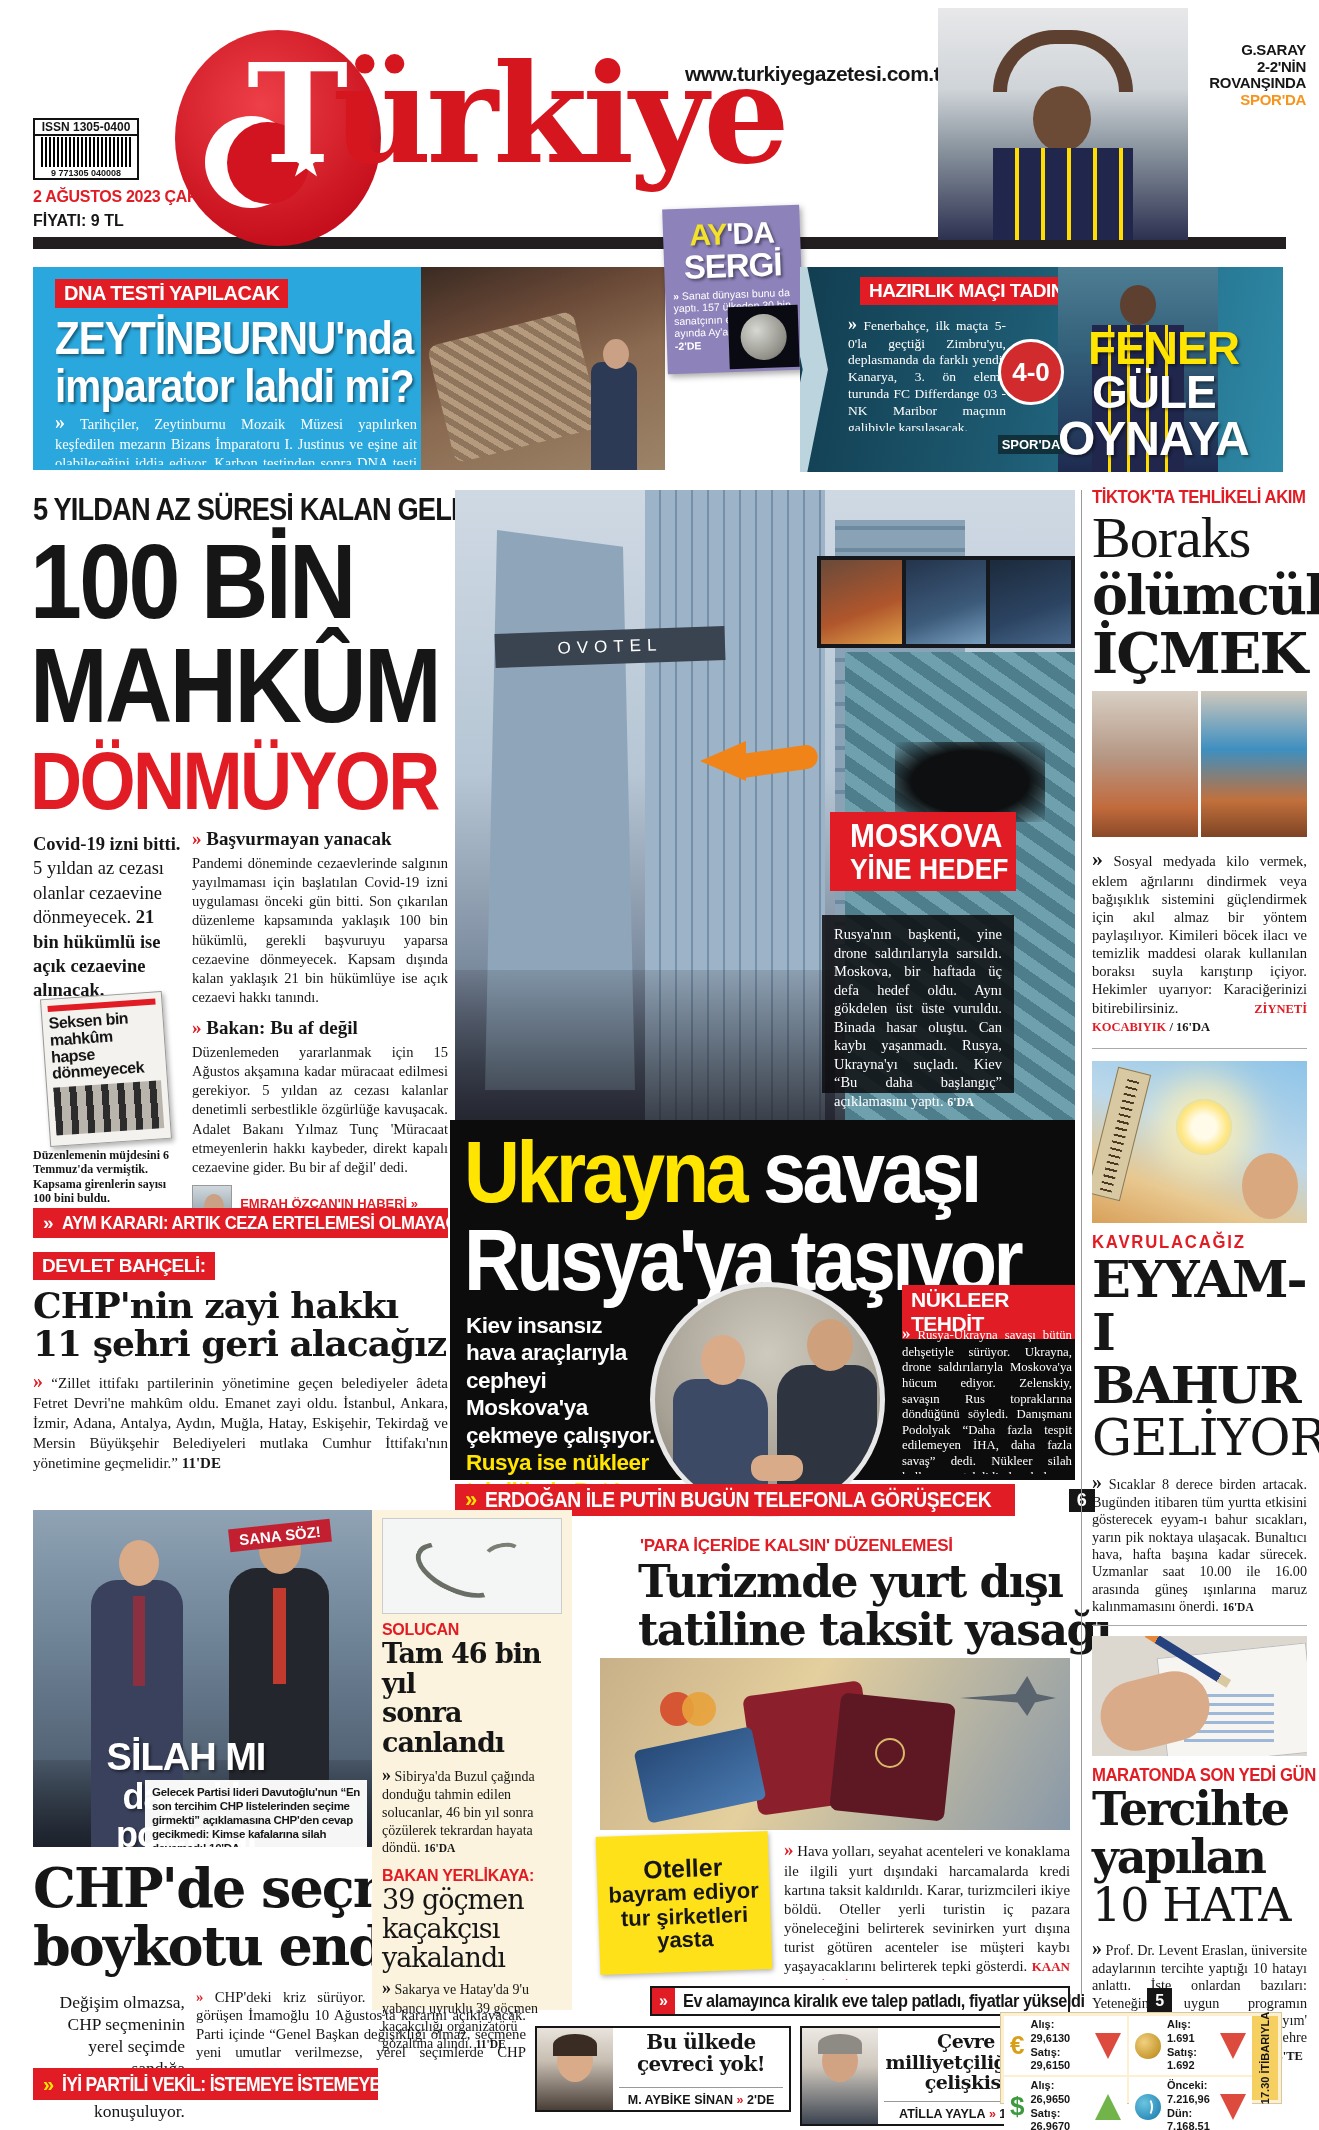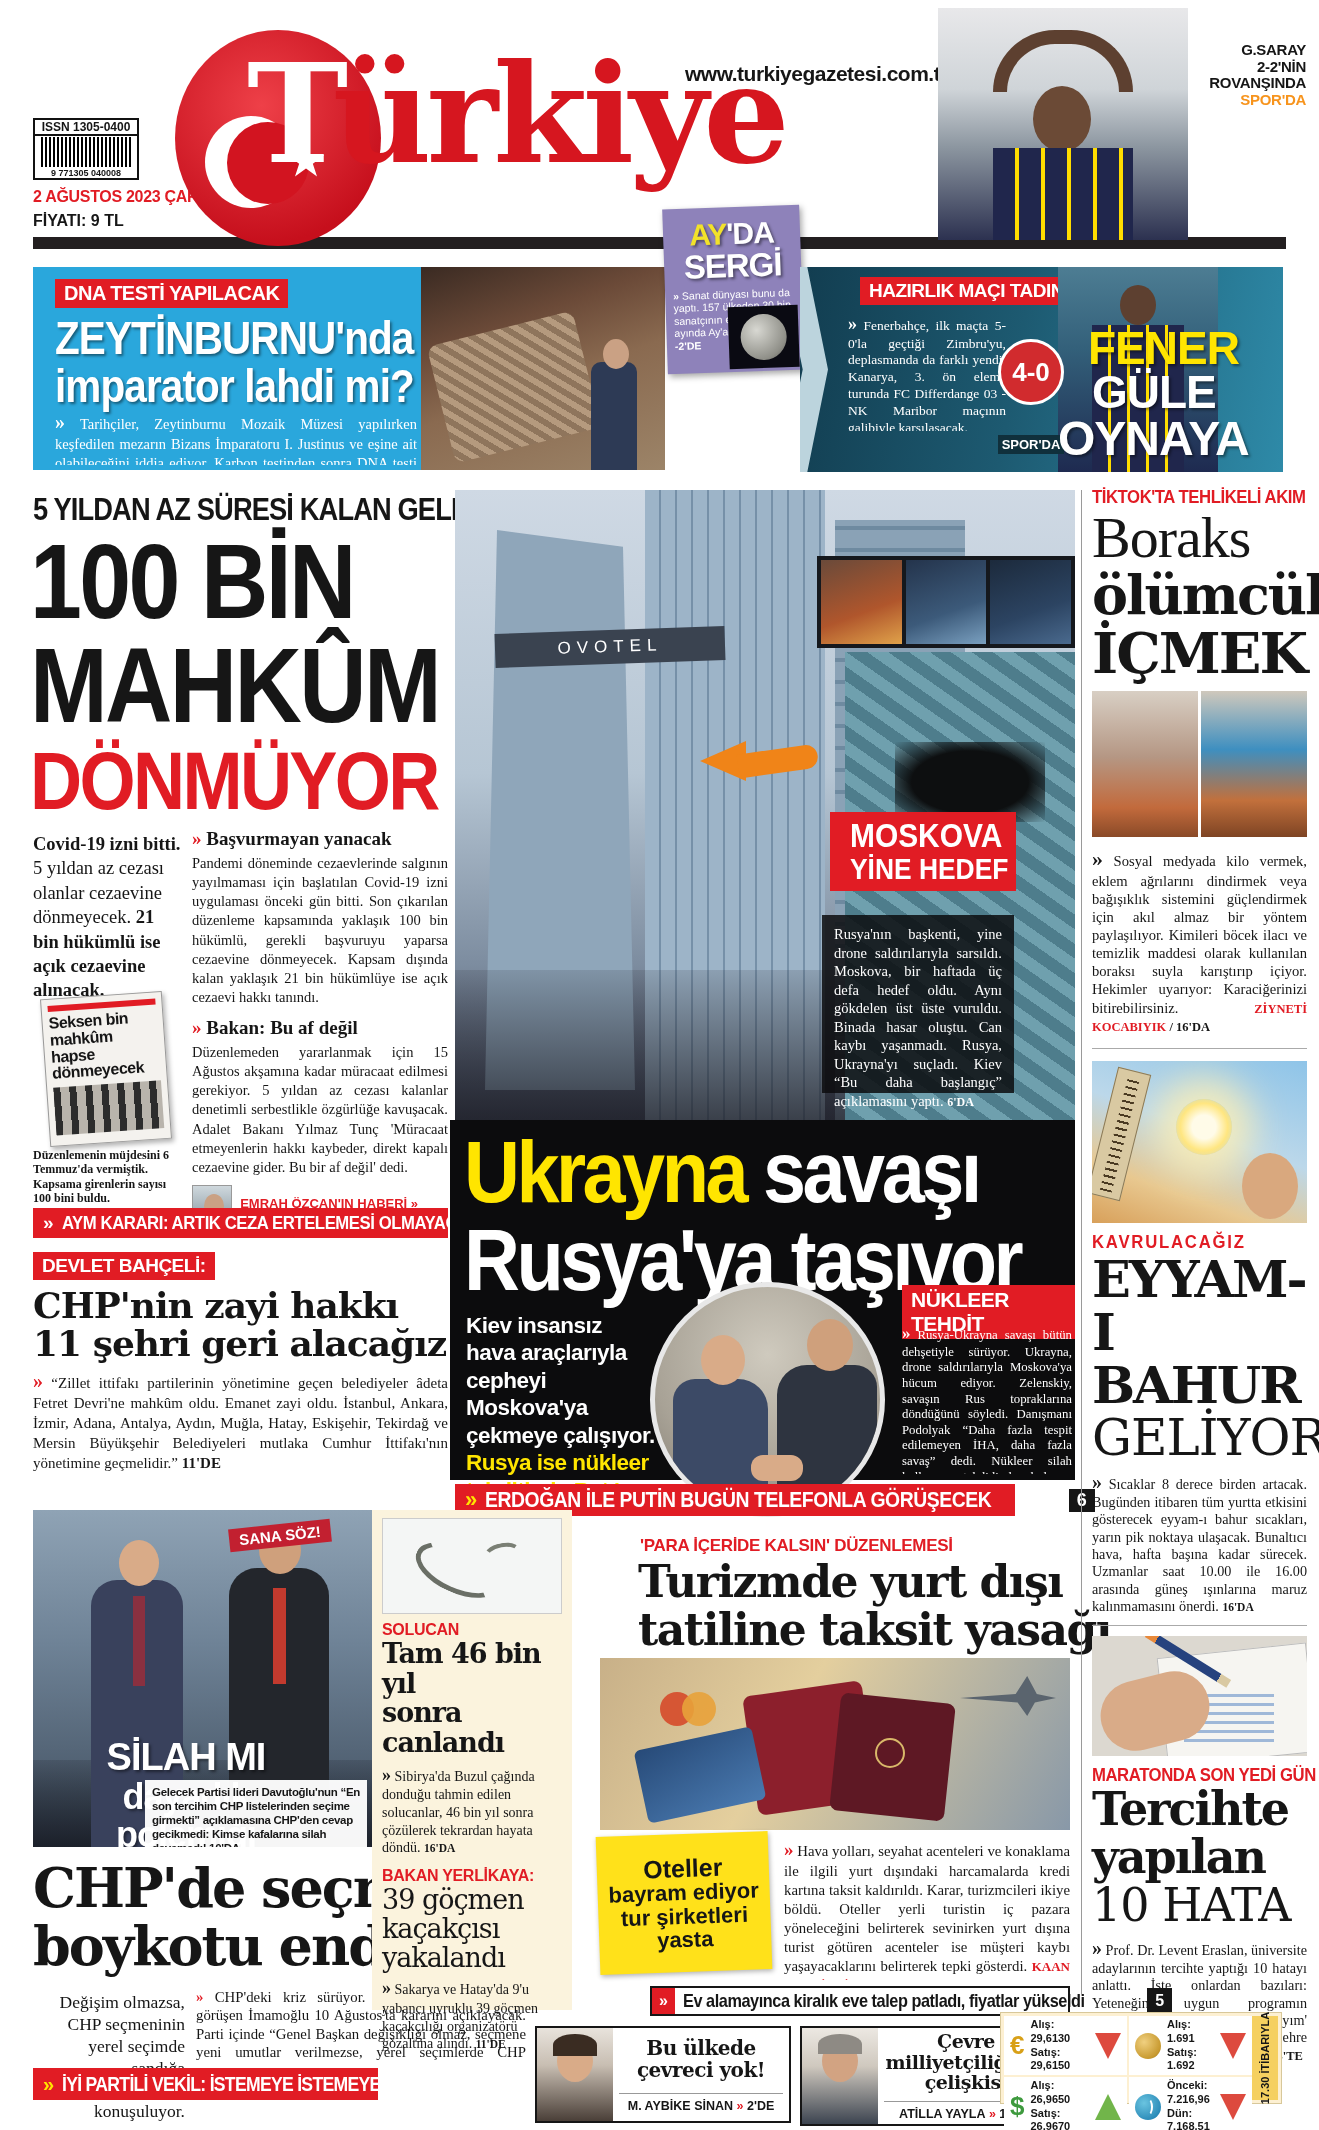--- a/index.html
+++ b/index.html
@@ -267,21 +267,21 @@
     <span class="chev rd" style="font-size:19px">»</span> <span>Hava yolları, seyahat acenteleri ve konaklama ile ilgili yurt dışındaki harcamalarda kredi kartına taksit kaldırıldı. Karar, turizmcileri ikiye böldü. Oteller yerli turistin iç pazara yöneleceğini belirterek sevinirken yurt dışına turist götüren acenteler ise müşteri kaybı yaşayacaklarını belirterek tepki gösterdi.</span> <span class="rd b" style="font-size:13px">KAAN ZENGİNLİ</span><span class="b" style="font-size:13px"> / </span><span class="b" style="font-size:13px">5'TE</span>
   </div>
   <div class="ab" style="left:650px;top:1986px;width:420px;height:30px;background:#fff;border:2px solid #161616;display:flex;align-items:center;gap:8px;padding:0 0 0 0">
     <span style="background:#e11c24;color:#fff;font-weight:bold;height:100%;display:flex;align-items:center;padding:0 7px">
         <span>»</span>
       </span>
     <span class="b cx" style="font-size:18.5px;letter-spacing:-.5px">Ev alamayınca kiralık eve talep patladı, fiyatlar yükseldi</span>
     <span class="pno" style="font-size:16px;height:100%;display:flex;align-items:center">5</span>
   </div>
 
-  <div class="ab" style="left:535px;top:2026px;width:256px;height:97px;border:2px solid #161616;background:#fff;display:flex">
+  <div class="ab" style="left:535px;top:2026px;width:256px;height:86px;border:2px solid #161616;background:#fff;display:flex">
     <div style="width:76px;background:linear-gradient(180deg,#e8e3dc 0%,#c8beb2 40%,#4a3f38 100%);position:relative;flex:none">
         <div class="ab" style="left:20px;top:12px;width:36px;height:42px;border-radius:50%;background:#d9ab88"></div>
         <div class="ab" style="left:16px;top:6px;width:44px;height:22px;border-radius:50% 50% 0 0;background:#3a2c22"></div>
       </div>
     <div style="flex:1;display:flex;flex-direction:column;justify-content:center;text-align:center;padding:4px 6px">
       <div class="dj b" style="font-size:20px;line-height:1.1;letter-spacing:-.5px">Bu ülkede çevreci yok!</div>
       <div style="font-size:12.5px;margin-top:12px;border-top:1px solid #999;padding-top:5px"><span class="b">M. AYBİKE SİNAN</span> <span class="chev rd">»</span> <span class="b">2'DE</span></div>
     </div>
   </div>
   <div class="ab" style="left:800px;top:2026px;width:256px;height:100px;border:2px solid #161616;background:#fff;display:flex">

